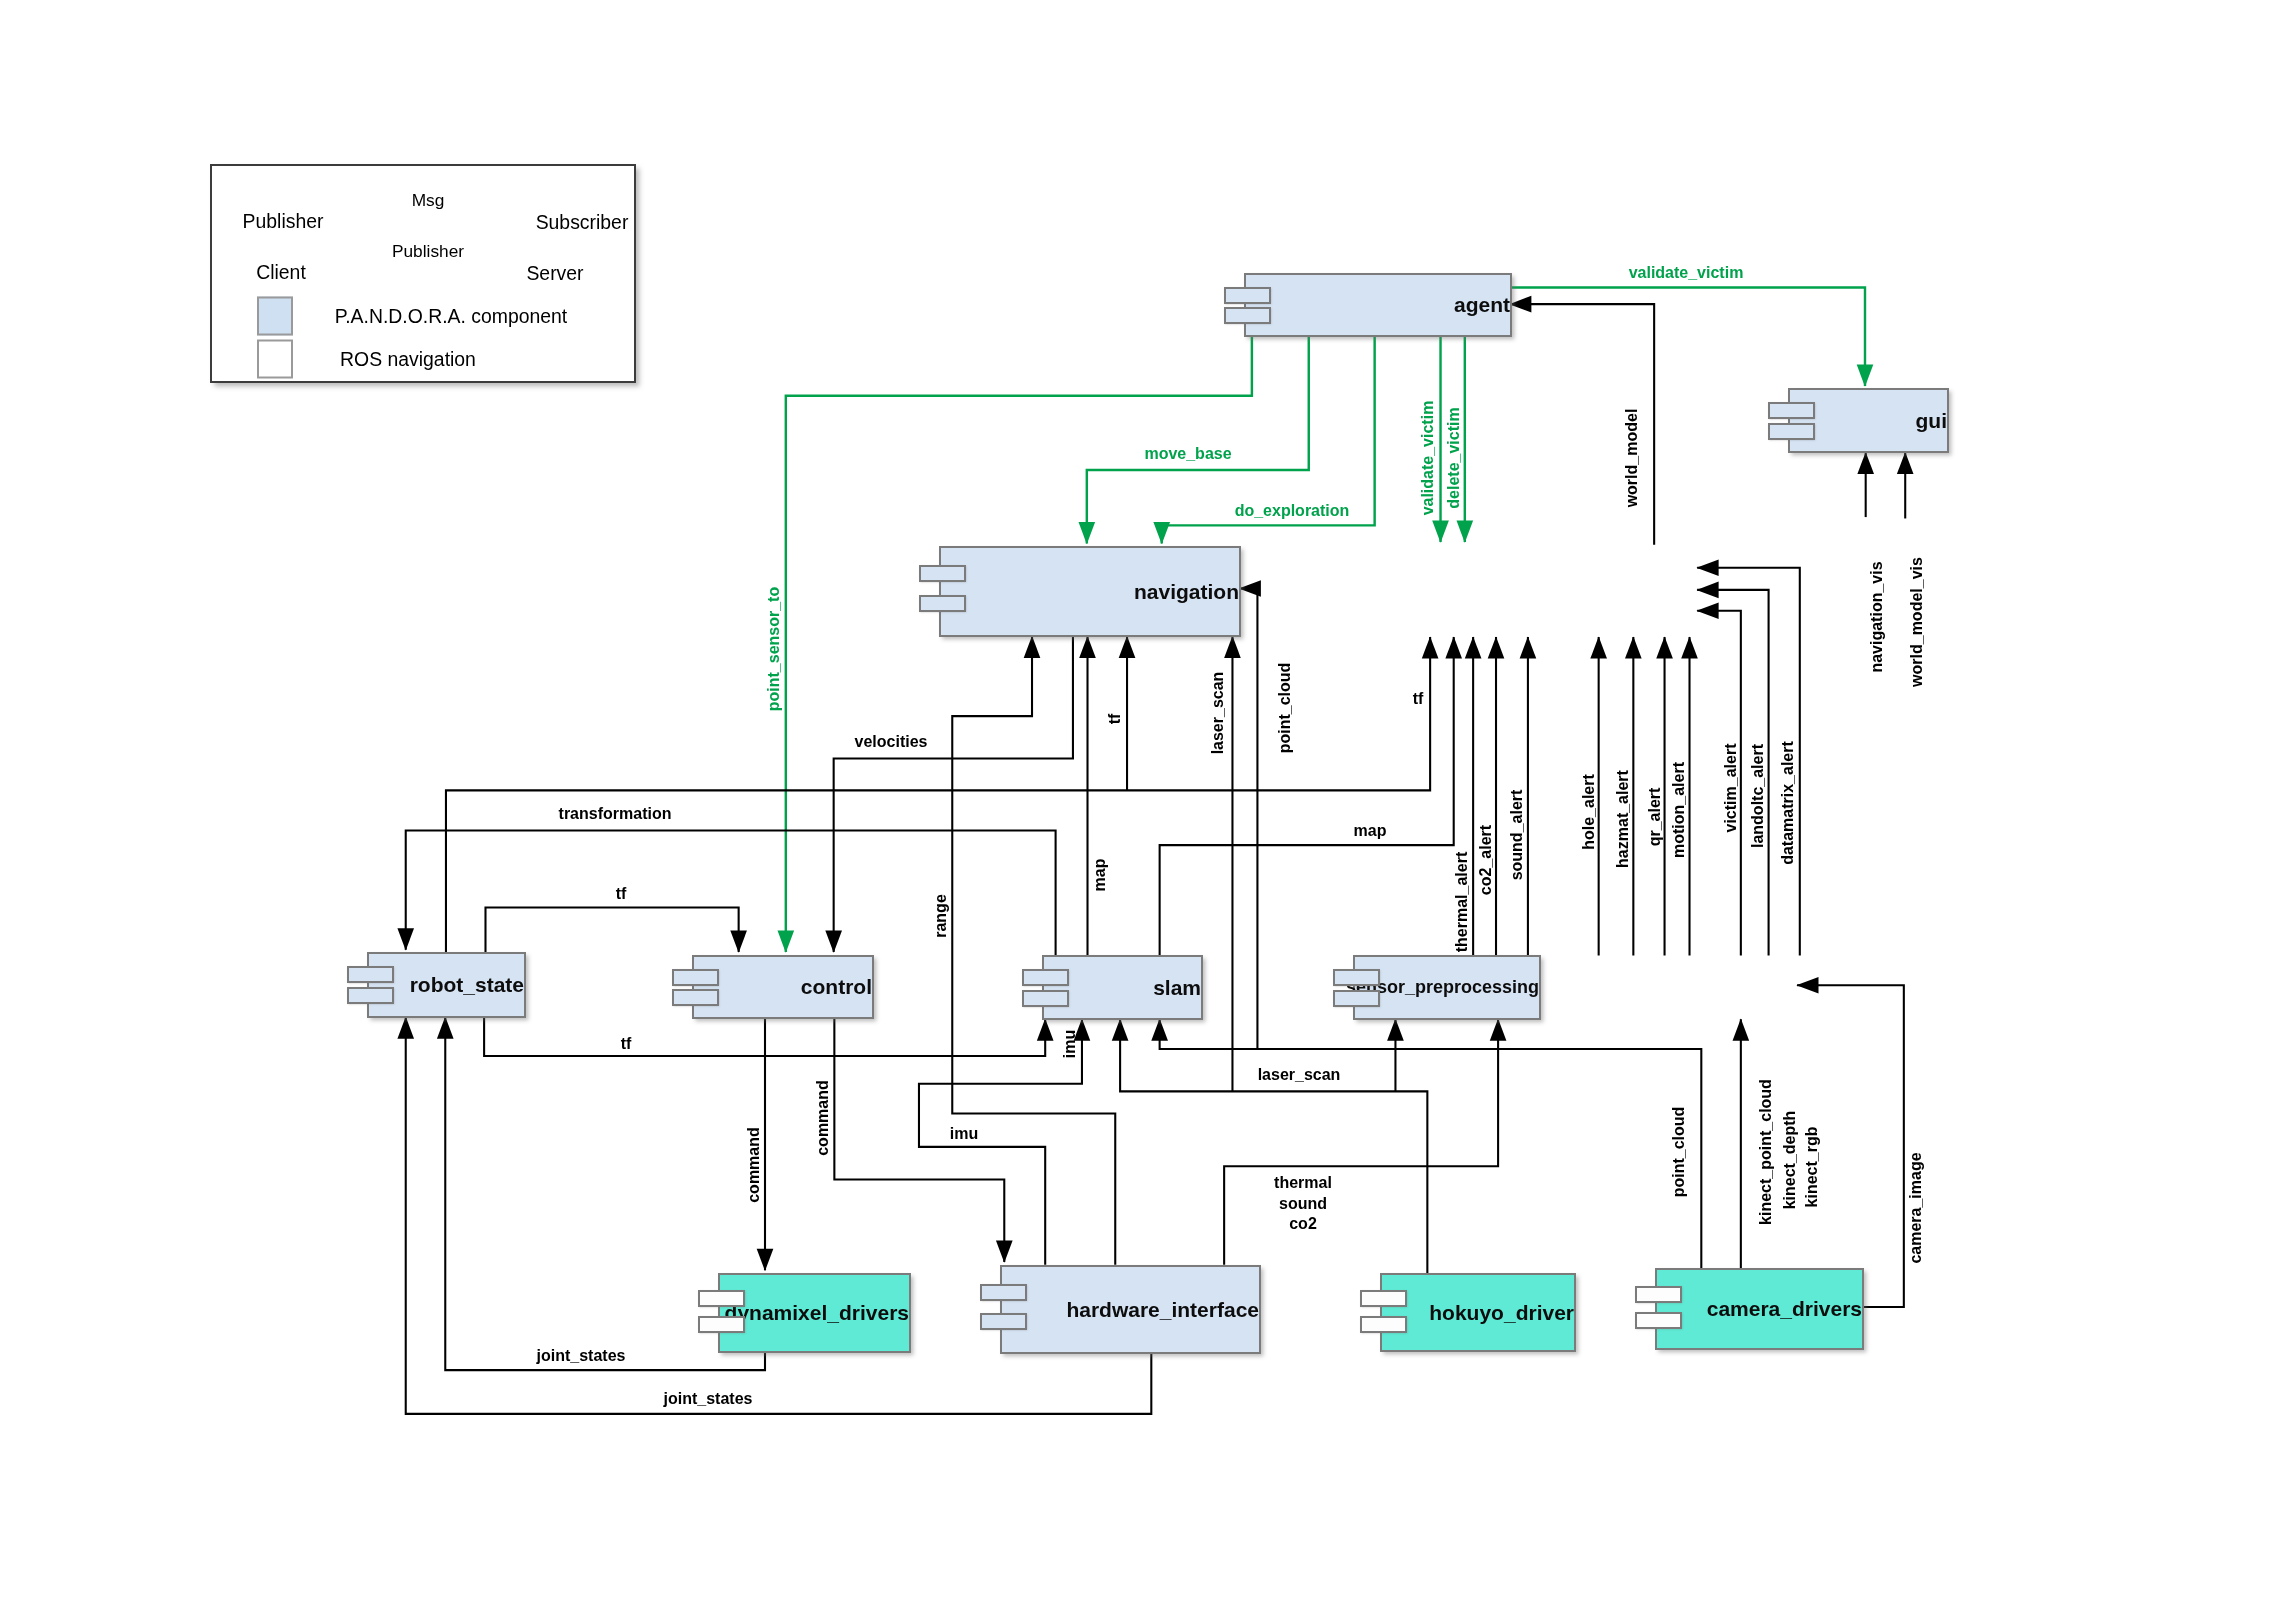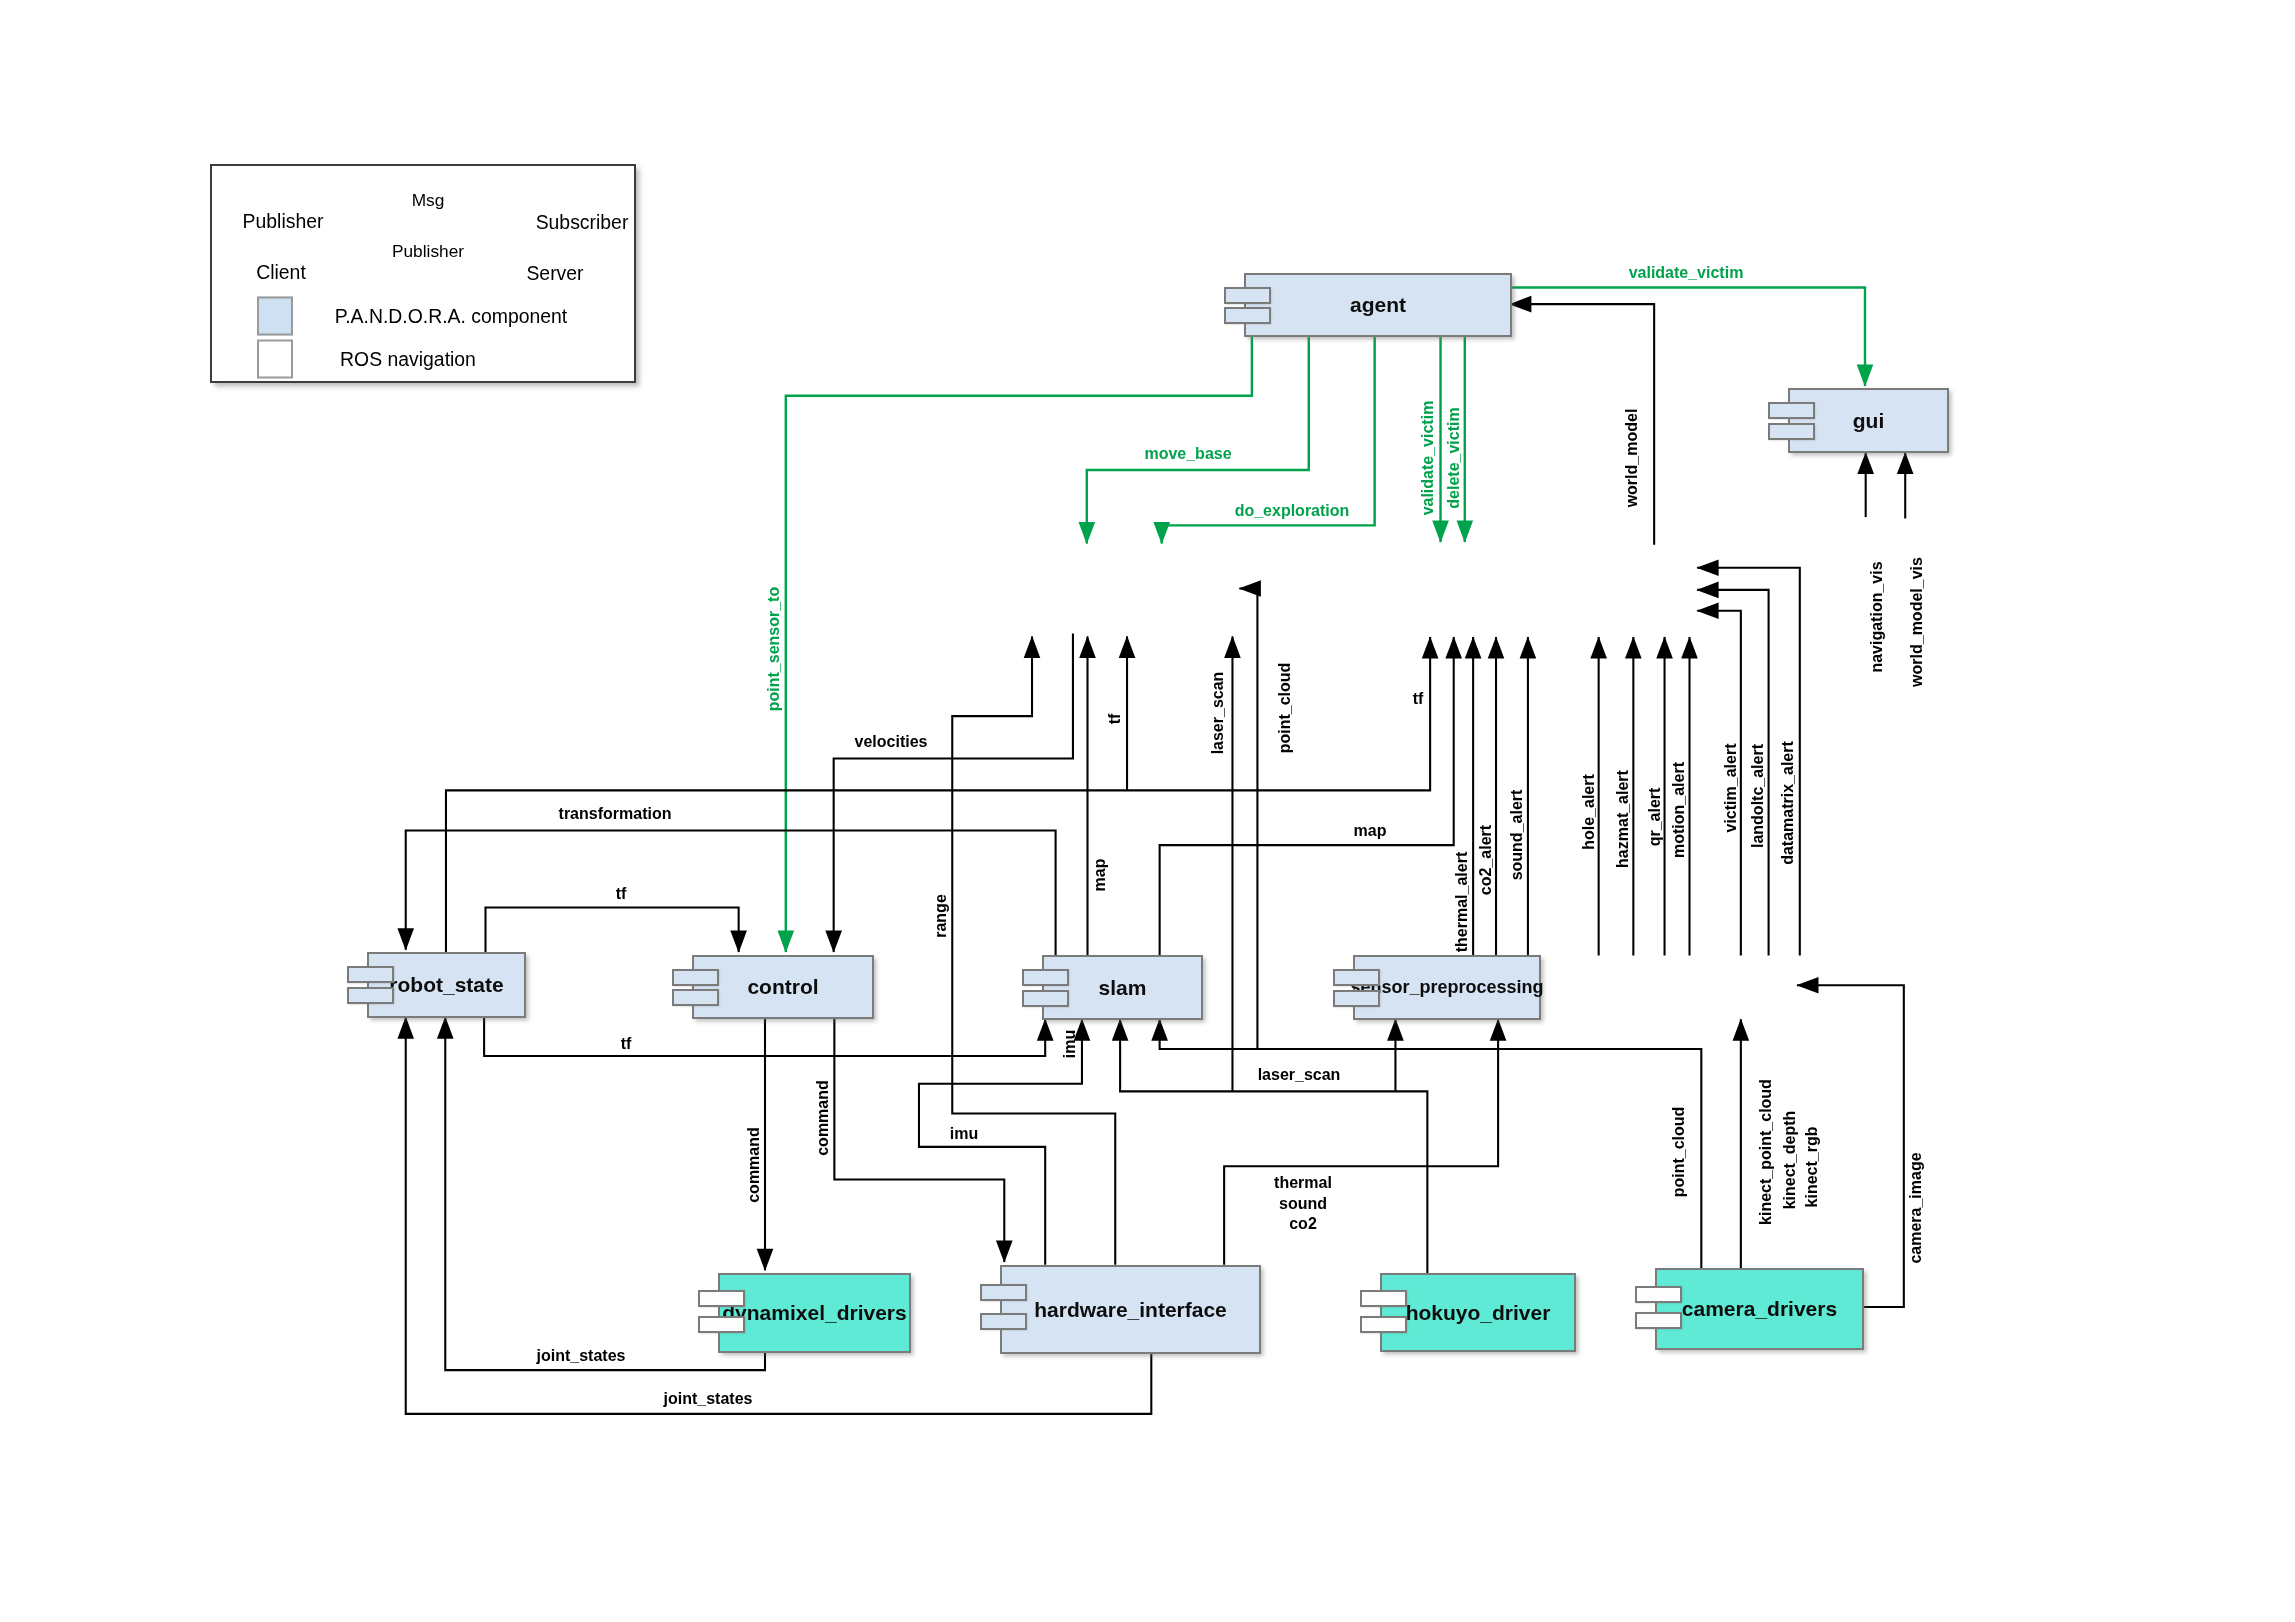--- a/index.html
+++ b/index.html
@@ -1,19 +1,19 @@
 <!DOCTYPE html>
 <html style="font-size:11px"><head>
 <meta charset="utf-8">
 <style>
   html,body{margin:0;padding:0;background:#ffffff;}
   #canvas{position:relative;width:2295px;height:1623px;background:#ffffff;
           font-family:"Liberation Sans",sans-serif;overflow:hidden;}
   #wires{position:absolute;left:0;top:0;}
-  .comp{position:absolute;border:2.1px solid #7b7b7b;display:flex;align-items:center;justify-content:center;
+  .comp{position:absolute;border:2.1px solid #7b7b7b;display:flex;align-items:center;justify-content:flex-end;
         box-shadow:2.8px 2.8px 4.2px rgba(110,110,110,.45);font-weight:700;font-size:21px;color:#0d0d0d;}
   .blue{background:#d5e3f3;}
   .white{background:#5eead4;}
   .tab{position:absolute;left:-22px;width:43px;height:13px;border:2.1px solid #7b7b7b;
        box-shadow:1.4px 1.4px 2.1px rgba(110,110,110,.4);}
   .blue>.tab{background:#d5e3f3;}
   .white>.tab{background:#fdfdfd;}
   .tab.t1{top:20%;}
   .tab.t2{top:54%;}
   .hlabel,.vlabel{position:absolute;font-size:16px;font-weight:700;color:#000;white-space:nowrap;
@@ -120,20 +120,25 @@
   <div class="comp blue" style="left:1244px;top:273px;width:264px;height:60px">
     <span class="tab t1"></span>
       <span class="tab t2"></span>
     <span>agent</span>
   </div>
   <div class="comp blue" style="left:1788px;top:388px;width:157px;height:61px">
     <span class="tab t1"></span>
       <span class="tab t2"></span>
     <span>gui</span>
   </div>
+  <div class="comp blue" style="left:939px;top:546px;width:298px;height:87px">
+    <span class="tab t1"></span>
+      <span class="tab t2"></span>
+    <span>navigation</span>
+  </div>
   <div class="comp blue" style="left:367px;top:952px;width:155px;height:62px">
     <span class="tab t1"></span>
       <span class="tab t2"></span>
     <span>robot_state</span>
   </div>
   <div class="comp blue" style="left:692px;top:955px;width:178px;height:60px">
     <span class="tab t1"></span>
       <span class="tab t2"></span>
     <span>control</span>
   </div>

